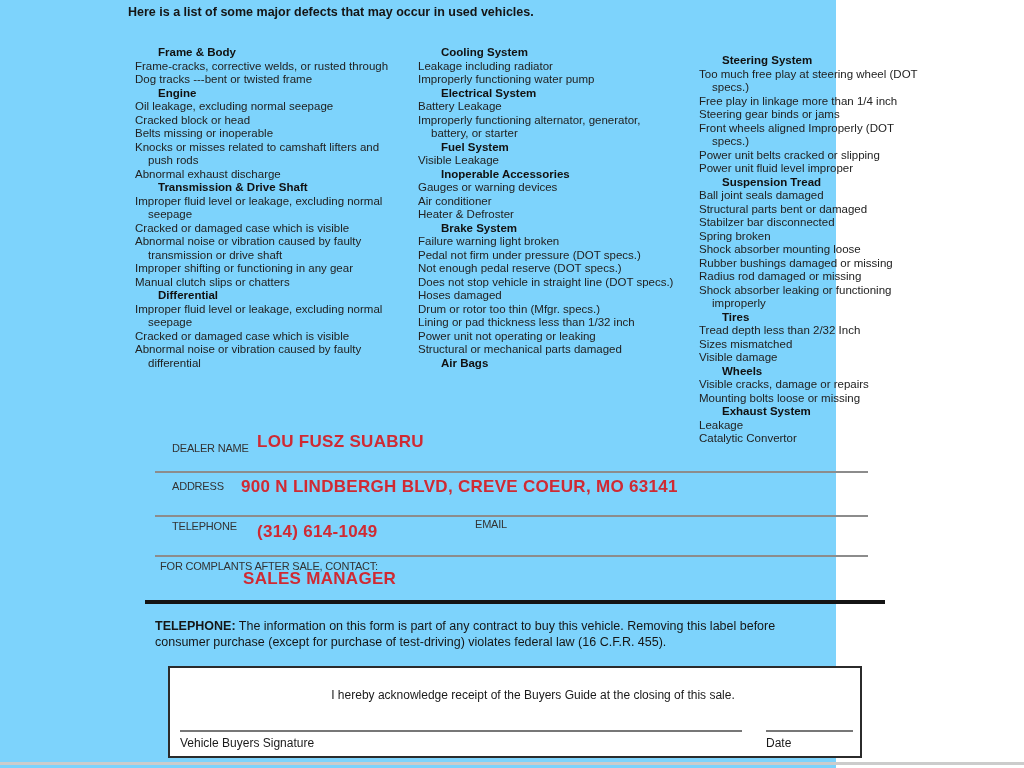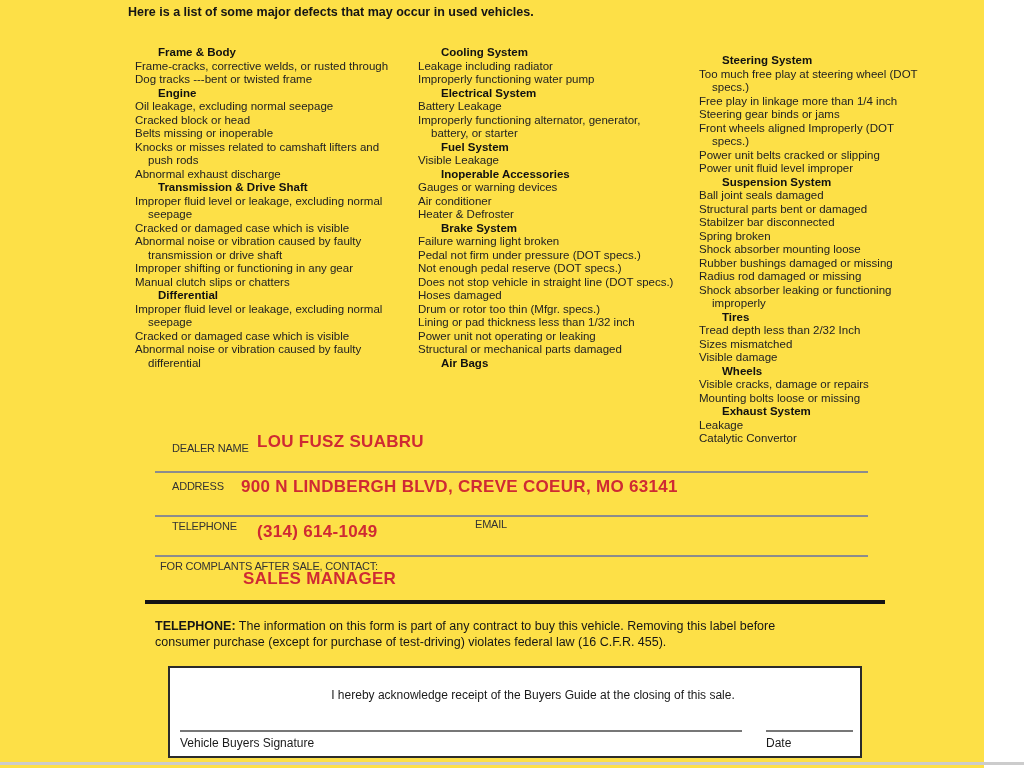--- a/index.html
+++ b/index.html
@@ -1,17 +1,17 @@
 <!DOCTYPE html>
 <html><head>
 <meta charset="utf-8">
 <style>
   html,body{margin:0;padding:0;}
   body{width:1024px;height:768px;background:#fff;font-family:"Liberation Sans",sans-serif;color:#1d1d1d;overflow:hidden;}
-  .page{position:relative;width:984px;height:768px;background:#fde047;}
+  .page{position:relative;width:836px;height:768px;background:#7dd3fc;}
 
   .intro{position:absolute;left:128px;top:5px;font-size:12.5px;font-weight:bold;color:#151515;}
 
   .defects{position:absolute;left:122px;top:46px;display:flex;align-items:flex-start;}
   .defect-col{font-size:11.5px;line-height:13.5px;color:#222;}
   .defect-col.c1{width:278px;}
   .defect-col.c2{width:272px;margin-left:5px;}
   .defect-col.c3{width:234px;margin-left:9px;margin-top:8px;}
   .sec-title{font-weight:bold;color:#111;padding-left:36px;}
   .sec-item{padding-left:26px;text-indent:-13px;}
@@ -86,21 +86,21 @@
         <div class="sec-title">Air Bags</div>
       </div>
       <div class="defect-col c3">
         <div class="sec-title">Steering System</div>
         <div class="sec-item">Too much free play at steering wheel (DOT specs.)</div>
         <div class="sec-item">Free play in linkage more than 1/4 inch</div>
         <div class="sec-item">Steering gear binds or jams</div>
         <div class="sec-item">Front wheels aligned Improperly (DOT specs.)</div>
         <div class="sec-item">Power unit belts cracked or slipping</div>
         <div class="sec-item">Power unit fluid level improper</div>
-        <div class="sec-title">Suspension System</div>
+        <div class="sec-title">Suspension Tread</div>
         <div class="sec-item">Ball joint seals damaged</div>
         <div class="sec-item">Structural parts bent or damaged</div>
         <div class="sec-item">Stabilzer bar disconnected</div>
         <div class="sec-item">Spring broken</div>
         <div class="sec-item">Shock absorber mounting loose</div>
         <div class="sec-item">Rubber bushings damaged or missing</div>
         <div class="sec-item">Radius rod damaged or missing</div>
         <div class="sec-item">Shock absorber leaking or functioning improperly</div>
         <div class="sec-title">Tires</div>
         <div class="sec-item">Tread depth less than 2/32 Inch</div>

